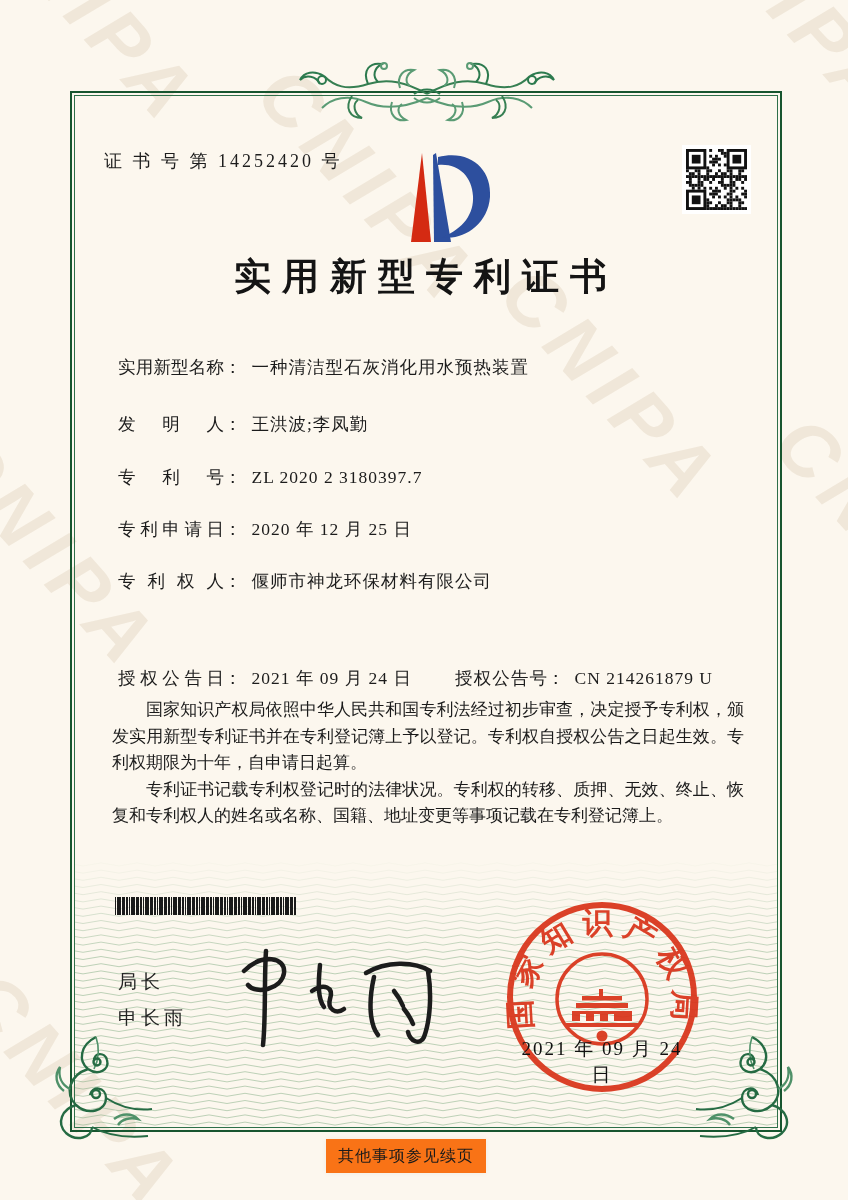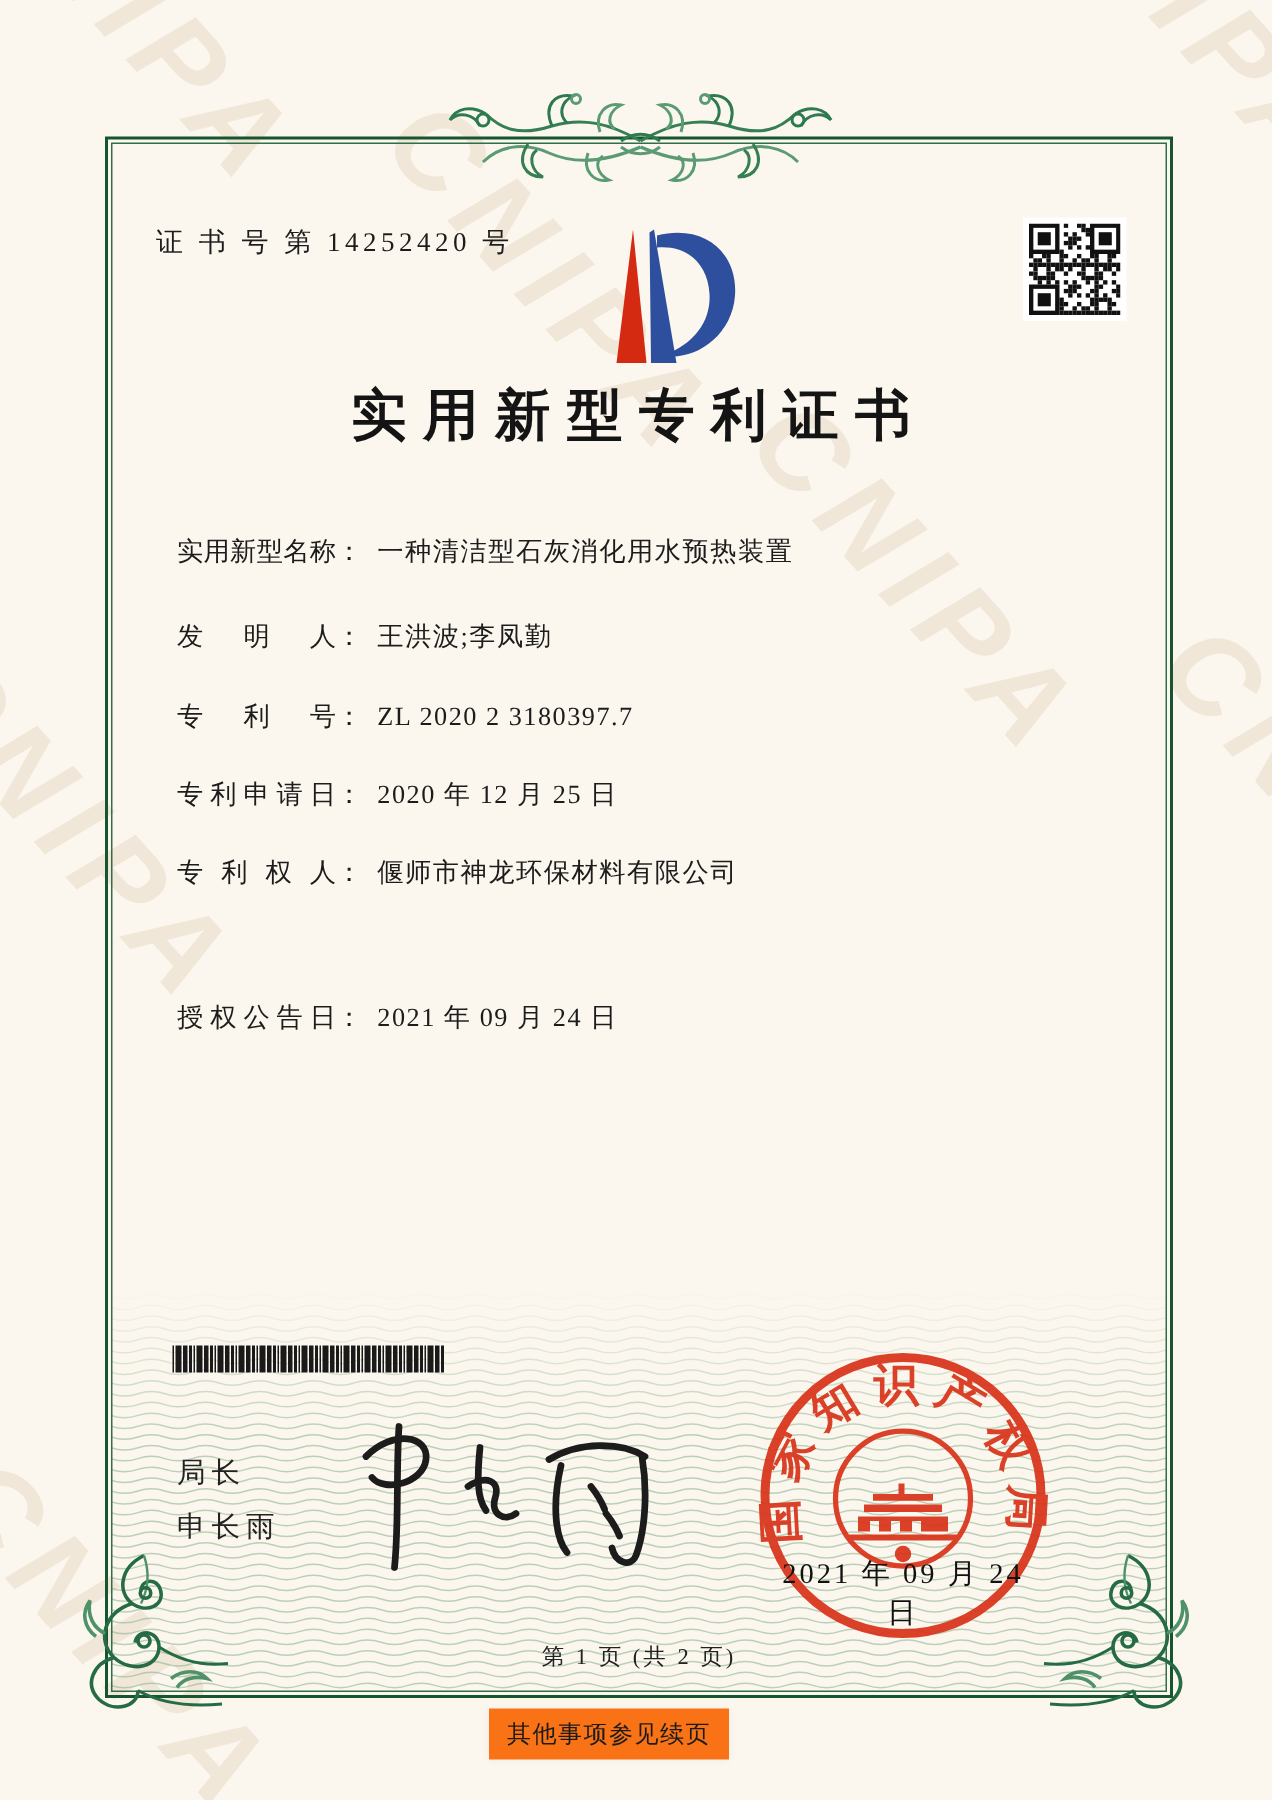--- a/index.html
+++ b/index.html
@@ -361,22 +361,27 @@
       <span class="flabel">专利号</span><span class="fcolon">：</span><span class="fvalue">ZL 2020 2 3180397.7</span>
     </div>
     <div class="field-row" style="top:517px">
       <span class="flabel">专利申请日</span><span class="fcolon">：</span><span class="fvalue">2020 年 12 月 25 日</span>
     </div>
     <div class="field-row" style="top:569px">
       <span class="flabel">专利权人</span><span class="fcolon">：</span><span class="fvalue">偃师市神龙环保材料有限公司</span>
     </div>
     <div class="field-row" style="top:666px; width:630px;">
       <span class="flabel">授权公告日</span><span class="fcolon">：</span><span class="fvalue">2021 年 09 月 24 日</span>
-    </div>
-
+      <span class="grant-no"><span class="flabel" style="width:92px">授权公告号</span><span class="fcolon">：</span><span class="fvalue">CN 214261879 U</span></span>
+    </div>
+
+    <div class="body-text">
+      <p>国家知识产权局依照中华人民共和国专利法经过初步审查，决定授予专利权，颁发实用新型专利证书并在专利登记簿上予以登记。专利权自授权公告之日起生效。专利权期限为十年，自申请日起算。</p>
+      <p>专利证书记载专利权登记时的法律状况。专利权的转移、质押、无效、终止、恢复和专利权人的姓名或名称、国籍、地址变更等事项记载在专利登记簿上。</p>
+    </div>
 
     <div class="barcode" id="barcode">
         <div style="width:1px;background:#1a1a1a;margin-right:1px"></div>
         <div style="width:4px;background:#1a1a1a;margin-right:1px"></div>
         <div style="width:3px;background:#1a1a1a;margin-right:1px"></div>
         <div style="width:2px;background:#1a1a1a;margin-right:1px"></div>
         <div style="width:1px;background:#1a1a1a;margin-right:1px"></div>
         <div style="width:4px;background:#1a1a1a;margin-right:1px"></div>
         <div style="width:3px;background:#1a1a1a;margin-right:1px"></div>
         <div style="width:2px;background:#1a1a1a;margin-right:1px"></div>
@@ -463,18 +468,17 @@
             <rect x="72" y="107" width="52" height="5"></rect>
             <path d="M68 115 h60 v10 h-60 z M76 118 h6 v7 h-6 z M90 118 h6 v7 h-6 z M104 118 h6 v7 h-6 z" fill-rule="evenodd"></path>
             <rect x="62" y="127" width="72" height="4"></rect>
             <circle cx="98" cy="140" r="5.5"></circle>
           </g>
         </g>
       </g>
     </svg>
     <div class="seal-date">2021 年 09 月 24 日</div>
 
-    <div class="page-footer">第 1 页 (共 2 页)</div>
 
     <div class="cont-note">其他事项参见续页</div>
 
   </div>
 </div>
 
 </body></html>

